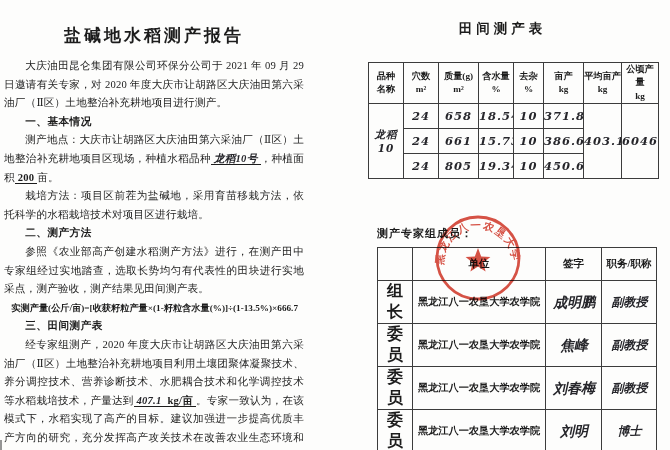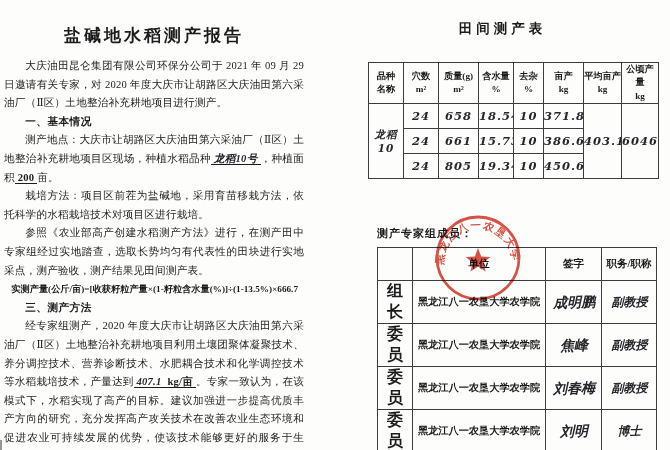--- a/index.html
+++ b/index.html
@@ -50,23 +50,24 @@
 <body>
 
 <div class="scan-edge"></div>
 
 <div class="page page-left">
   <h1 class="doc-title">盐碱地水稻测产报告</h1>
   <p>大庆油田昆仑集团有限公司环保分公司于 2021 年 09 月 29 日邀请有关专家，对 2020 年度大庆市让胡路区大庆油田第六采油厂（Ⅱ区）土地整治补充耕地项目进行测产。</p>
   <p class="h">一、基本情况</p>
   <p><span>测产地点：大庆市让胡路区大庆油田第六采油厂（Ⅱ区）土地整治补充耕地项目区现场，种植水稻品种</span><span class="u hw">龙稻10号</span><span>，种植面积</span><span class="u">200</span><span>亩。</span></p>
   <p>栽培方法：项目区前茬为盐碱地，采用育苗移栽方法，依托科学的水稻栽培技术对项目区进行栽培。</p>
+  <p class="h">二、测产方法</p>
   <p>参照《农业部高产创建水稻测产方法》进行，在测产田中专家组经过实地踏查，选取长势均匀有代表性的田块进行实地采点，测产验收，测产结果见田间测产表。</p>
   <p class="formula">实测产量(公斤/亩)=[收获籽粒产量×(1-籽粒含水量(%)]÷(1-13.5%)×666.7</p>
-  <p class="h">三、测产方法</p>
+  <p class="h">三、田间测产表</p>
   <p><span>经专家组测产，2020 年度大庆市让胡路区大庆油田第六采油厂（Ⅱ区）土地整治补充耕地项目利用土壤团聚体凝聚技术、养分调控技术、营养诊断技术、水肥耦合技术和化学调控技术等水稻栽培技术，产量达到</span><span class="u hw">407.1</span><span class="u">kg/亩</span><span>。专家一致认为，在该模式下，水稻实现了高产的目标。建议加强进一步提高优质丰产方向的研究，充分发挥高产攻关技术在改善农业生态环境和促进农业可持续发展的优势，使该技术能够更好的服务于生产。</span></p>
 </div>
 
 <div class="page page-right">
   <div class="ft-title">田间测产表</div>
 
   <table class="ftable">
     <colgroup>
       <col style="width:35px">
         <col style="width:35px">

